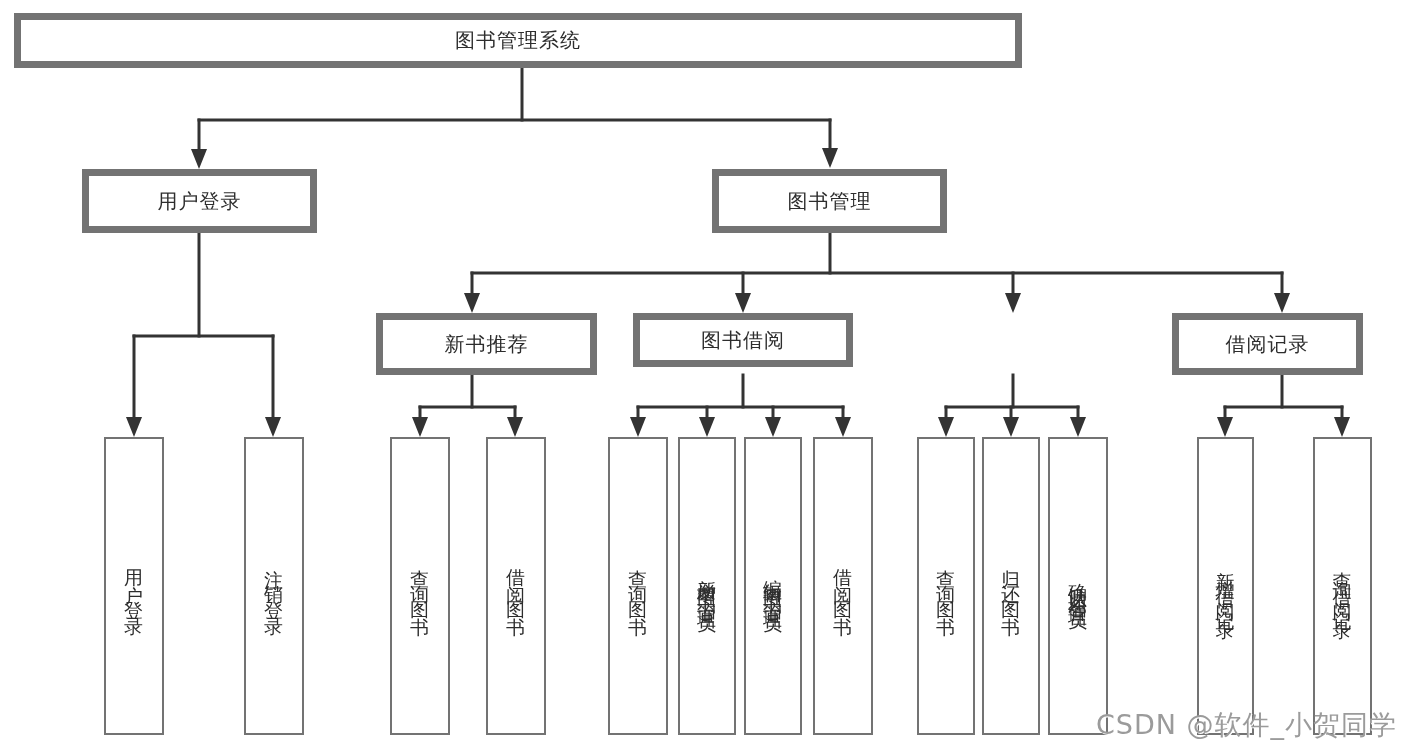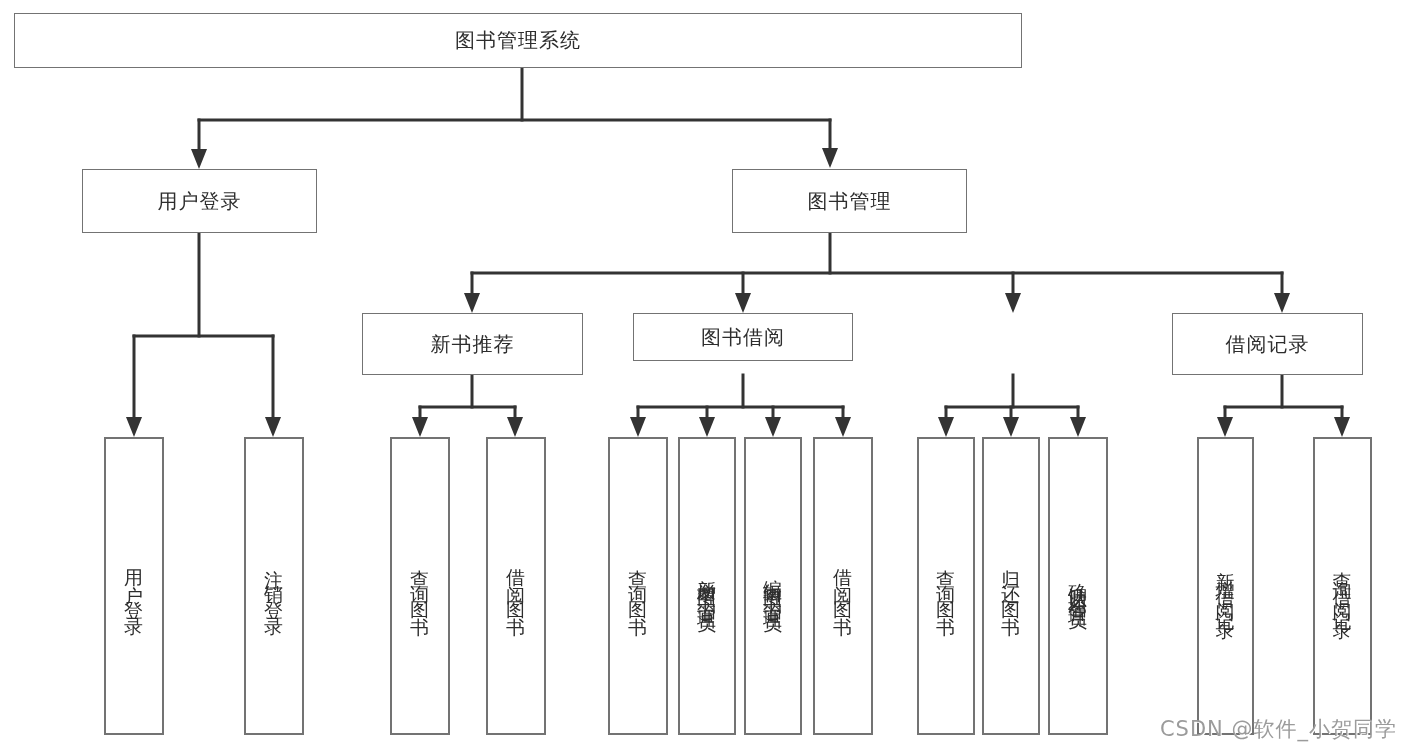--- a/index.html
+++ b/index.html
@@ -17,21 +17,21 @@
   .wires {
     position: absolute;
     left: 0; top: 0;
     width: 1405px; height: 747px;
     pointer-events: none;
   }
 
   .node {
     position: absolute;
     background: #ffffff;
-    border: 1px solid #737373;
+    border: 7px solid #737373;
     color: #2d2d2d;
     display: flex;
     align-items: center;
     justify-content: center;
     font-size: 20px;
     letter-spacing: 1px;
     white-space: nowrap;
   }
 
   .leaf {
@@ -46,25 +46,25 @@
   }
   .leaf.sp6 span { letter-spacing: 10px; }
   .leaf.sp9 span { letter-spacing: 5px; }
   .leaf.sp10 span { letter-spacing: 4px; }
 
   
   .n-root { left: 14px; top: 13px; width: 1008px; height: 55px; }
 
   
   .n-user-login { left: 82px;  top: 169px; width: 235px; height: 64px; }
-  .n-book-mgmt  { left: 732px; top: 169px; width: 235px; height: 64px; font-family: Liberation Serif, serif; }
-
-  
-  .n-new-rec    { left: 362px;  top: 313px; width: 221px; height: 62px; }
-  .n-book-borr  { left: 633px;  top: 313px; width: 220px; height: 48px; }
+  .n-book-mgmt  { left: 712px; top: 169px; width: 235px; height: 64px; font-family: Liberation Serif, serif; }
+
+  
+  .n-new-rec    { left: 376px;  top: 313px; width: 221px; height: 62px; }
+  .n-book-borr  { left: 633px;  top: 313px; width: 220px; height: 54px; }
   .n-cur-borr   { left: 903px;  top: 313px; width: 220px; height: 62px; }
   .n-borr-rec   { left: 1172px; top: 313px; width: 191px; height: 62px; }
 
   
   .l-user-login { left: 104px;  top: 437px; width: 60px; height: 298px; }
   .l-logout     { left: 244px;  top: 437px; width: 60px; height: 298px; }
   .l-ns-query   { left: 390px;  top: 437px; width: 60px; height: 298px; }
   .l-ns-borrow  { left: 486px;  top: 437px; width: 60px; height: 298px; }
   .l-bb-query   { left: 608px;  top: 437px; width: 60px; height: 298px; }
   .l-bb-add     { left: 678px;  top: 437px; width: 58px; height: 298px; }
@@ -73,21 +73,21 @@
   .l-cb-query   { left: 917px;  top: 437px; width: 58px; height: 298px; }
   .l-cb-return  { left: 982px;  top: 437px; width: 58px; height: 298px; }
   .l-cb-confirm { left: 1048px; top: 437px; width: 60px; height: 298px; }
   .l-br-add     { left: 1197px; top: 437px; width: 57px; height: 298px; }
   .l-br-query   { left: 1313px; top: 437px; width: 59px; height: 298px; }
 
   .watermark {
     position: absolute;
     right: 8px;
     bottom: 4px;
-    font-size: 21px;
+    font-size: 27px;
     color: #9b9b9b;
     letter-spacing: 1px;
     text-shadow: 1px 1px 0 #ffffff;
     white-space: nowrap;
   }
 </style>
 </head>
 <body>
 
 <div class="canvas">

